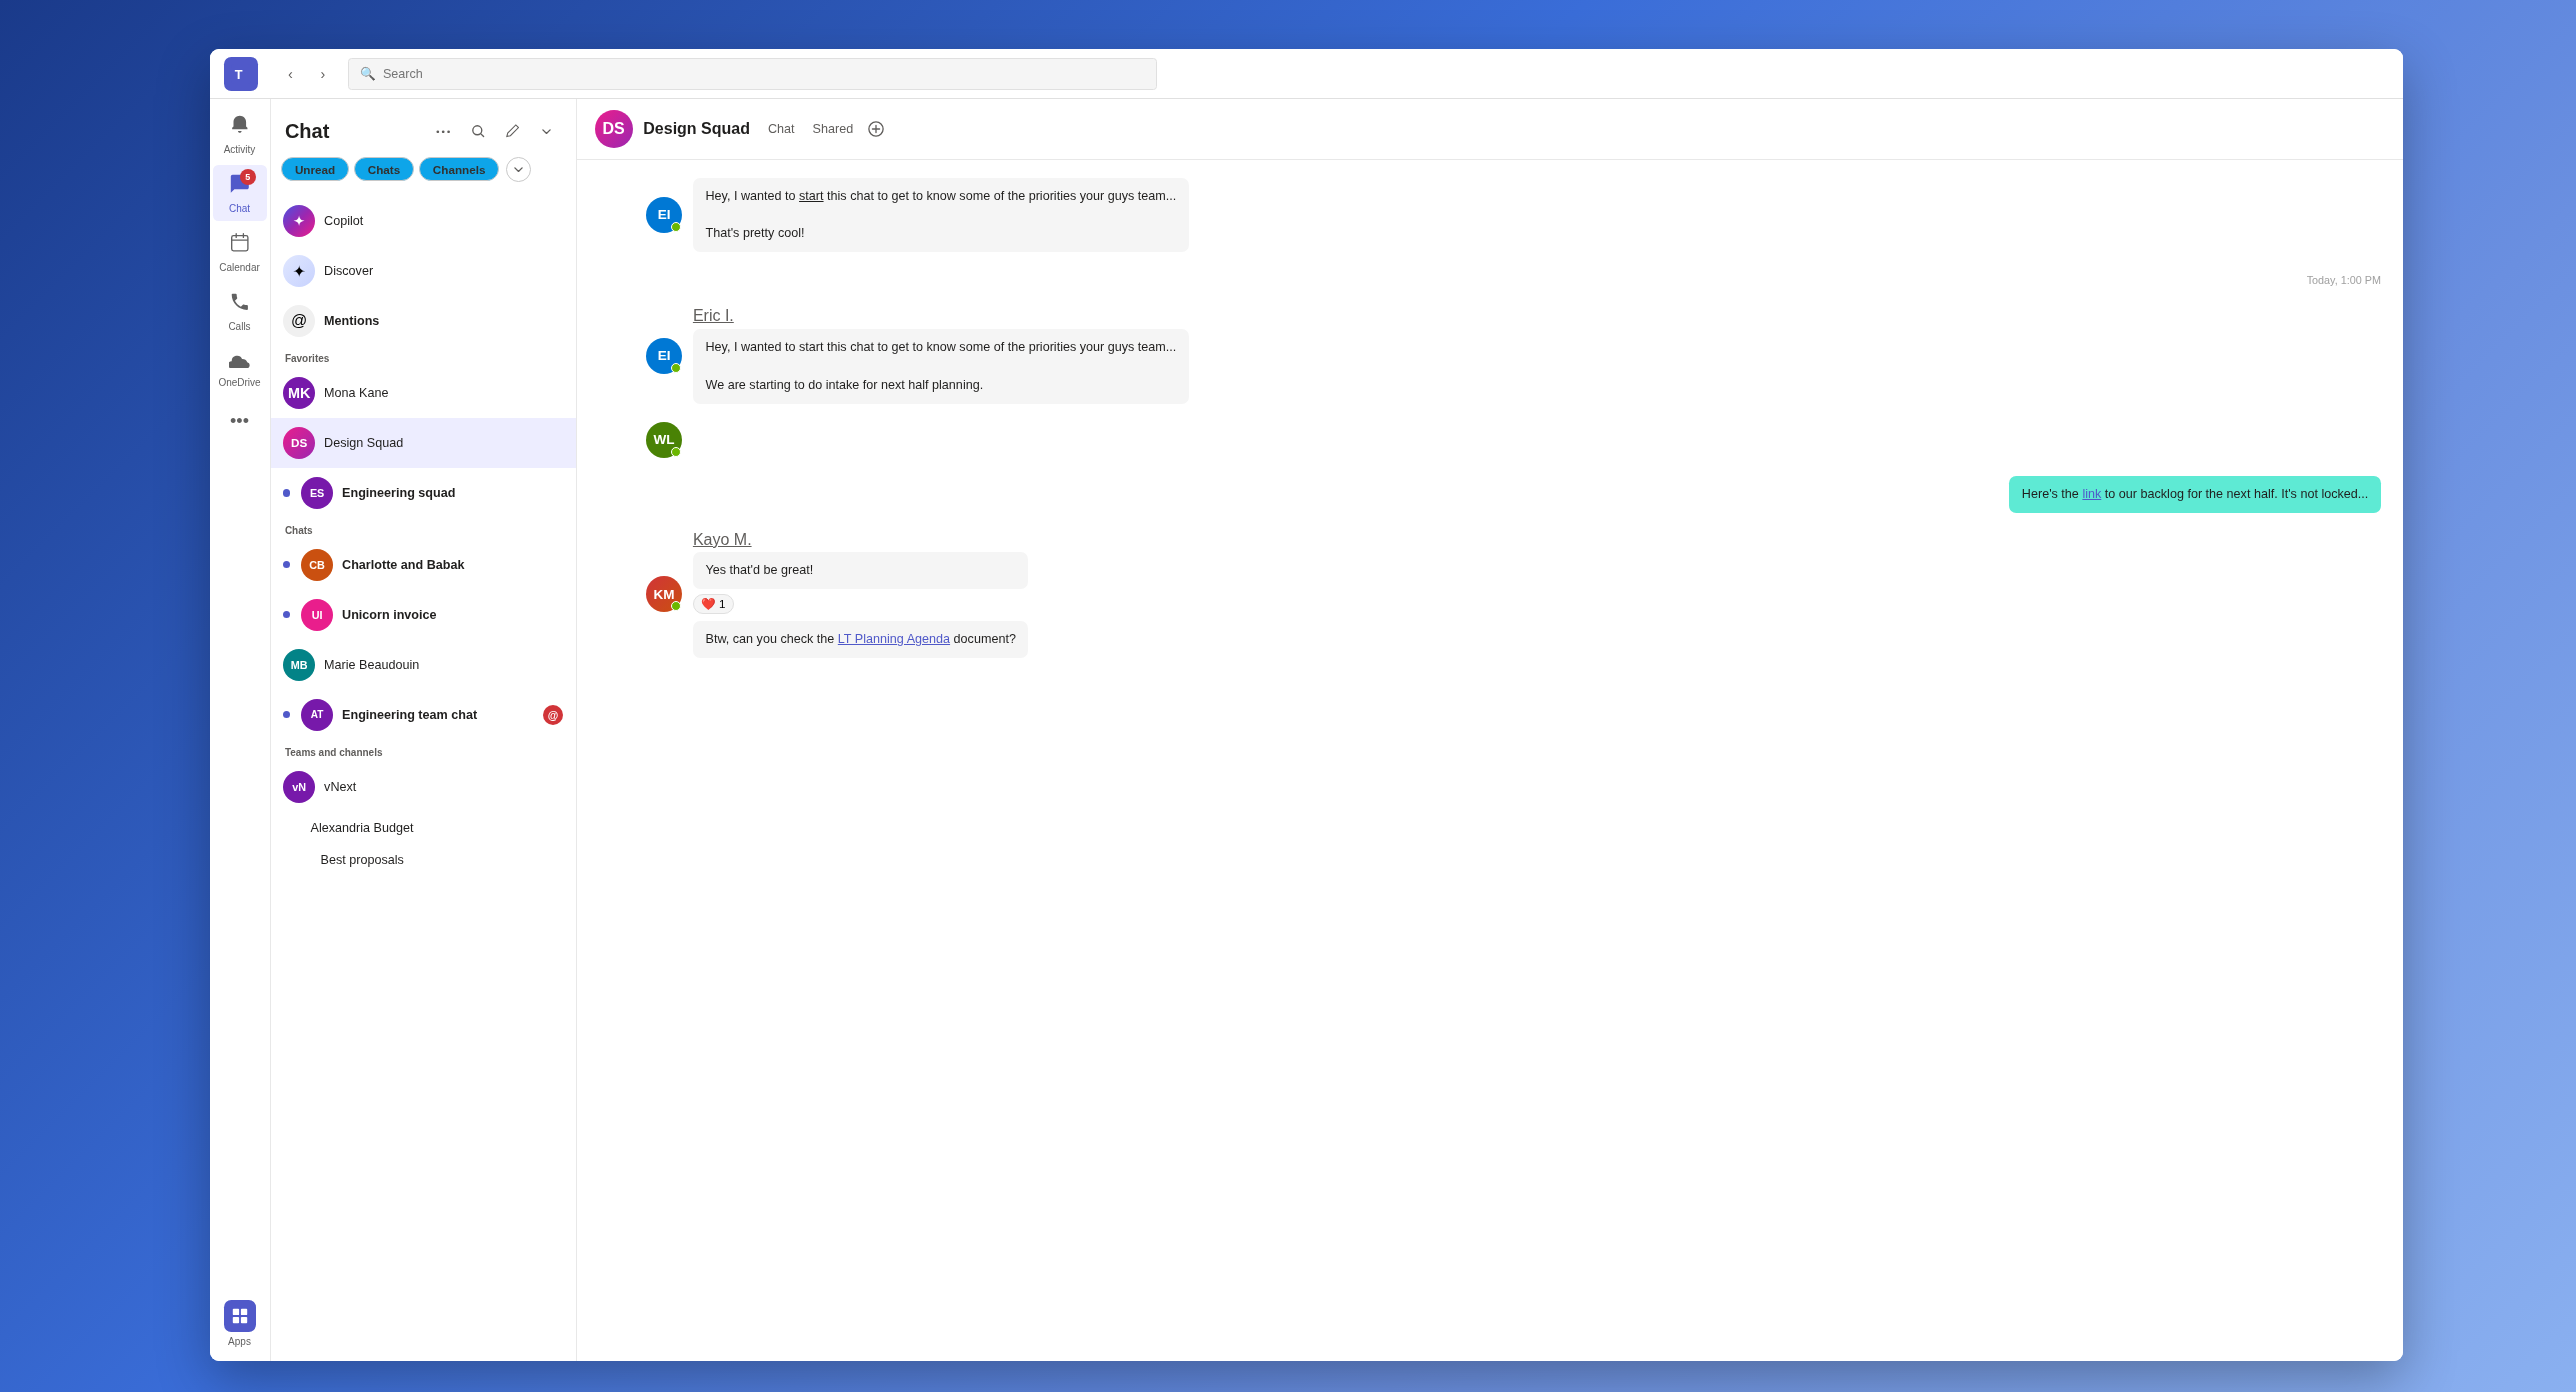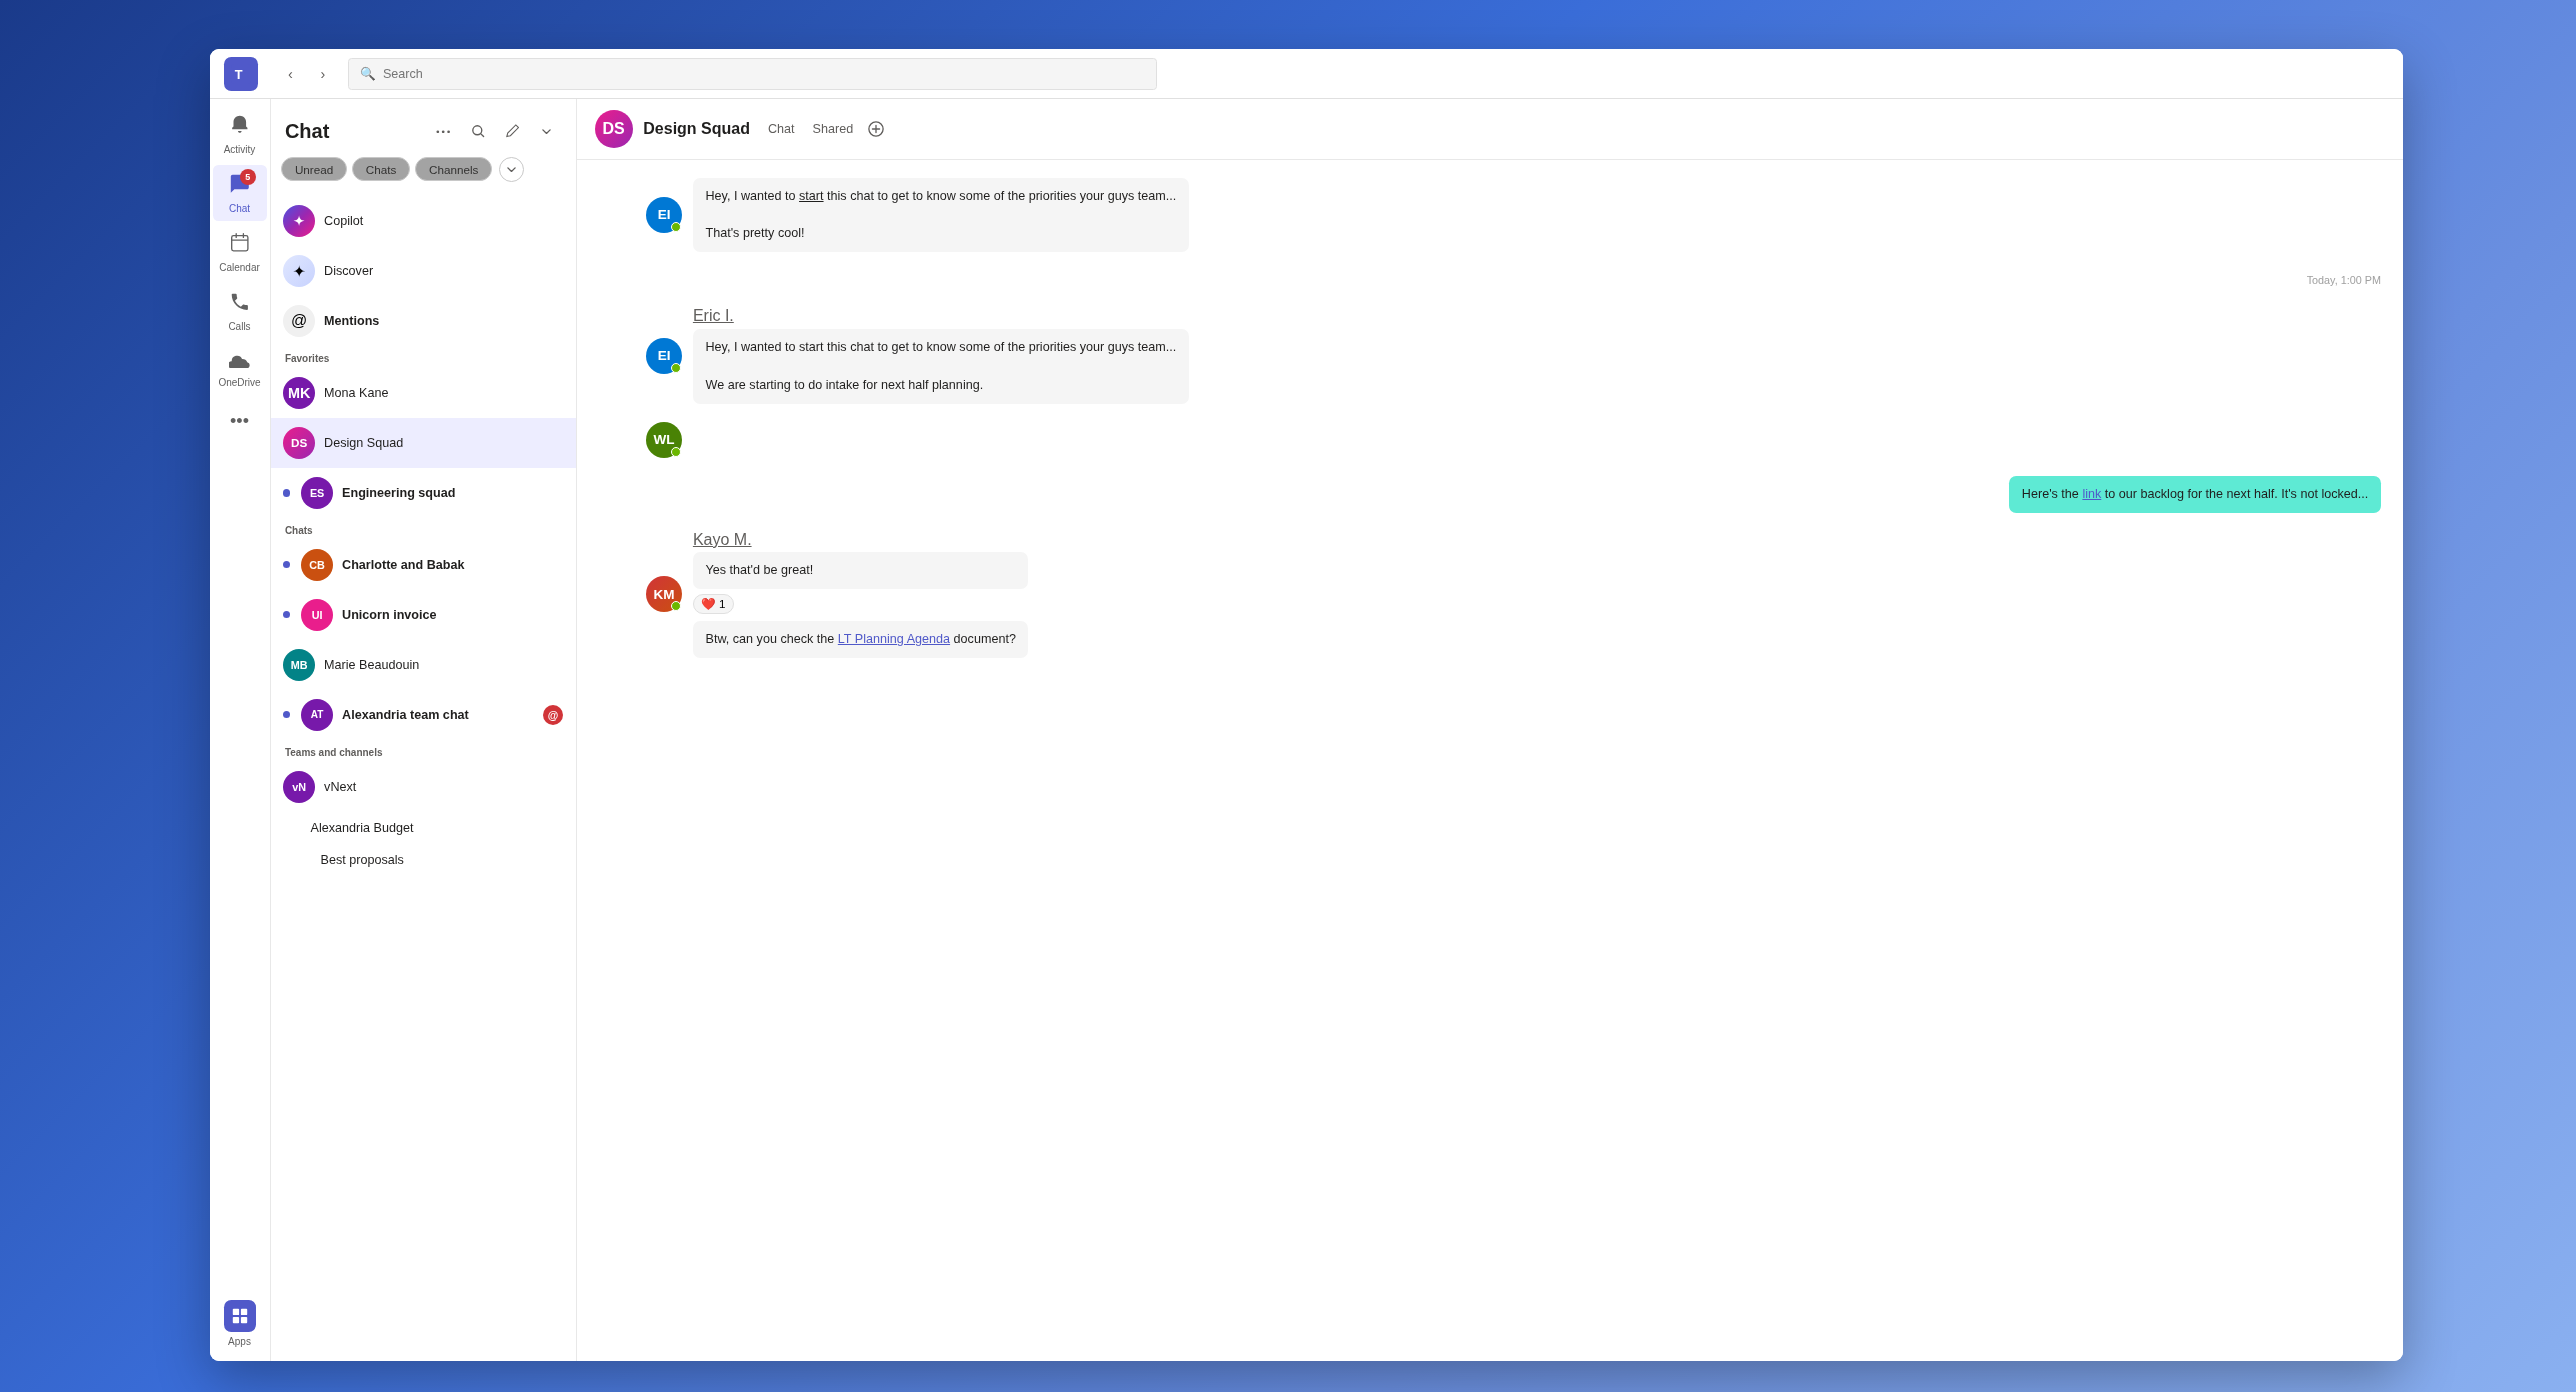--- a/index.html
+++ b/index.html
@@ -249,22 +249,23 @@
       gap: 5.4px;
     }
 
     .filter-tab {
       padding: 4.5px 12.6px;
       border: 1.3px solid #c8c8c8;
       border-radius: 18px;
       font-size: 11.7px;
       color: #323130;
       cursor: pointer;
-      background: #a3a3a3;
+      background: #0ea5e9;
       white-space: nowrap;
+      font-weight: bold;
     }
 
     .filter-expand {
       width: 25px;
       height: 25px;
       border: 1.3px solid #c8c8c8;
       border-radius: 50%;
       display: flex;
       align-items: center;
       justify-content: center;
@@ -751,21 +752,21 @@
         </div>
 
         <div class="chat-item">
           <div class="chat-item-avatar av-teal" style="font-size:10.8px;">MB</div>
           <span class="chat-item-name">Marie Beaudouin</span>
         </div>
 
         <div class="chat-item unread" style="justify-content: flex-start;">
           <div class="unread-dot"></div>
           <div class="chat-item-avatar av-purple" style="font-size:10px;">AT</div>
-          <span class="chat-item-name" style="flex:1;">Alexandria team chat</span>
+          <span class="chat-item-name" style="flex:1;">Engineering team chat</span>
           <div class="at-badge">@</div>
         </div>
 
         <div class="section-label">Teams and channels</div>
 
         <div class="chat-item">
           <div class="chat-item-avatar av-purple" style="font-size:10.8px;">vN</div>
           <span class="chat-item-name">vNext</span>
         </div>
 

